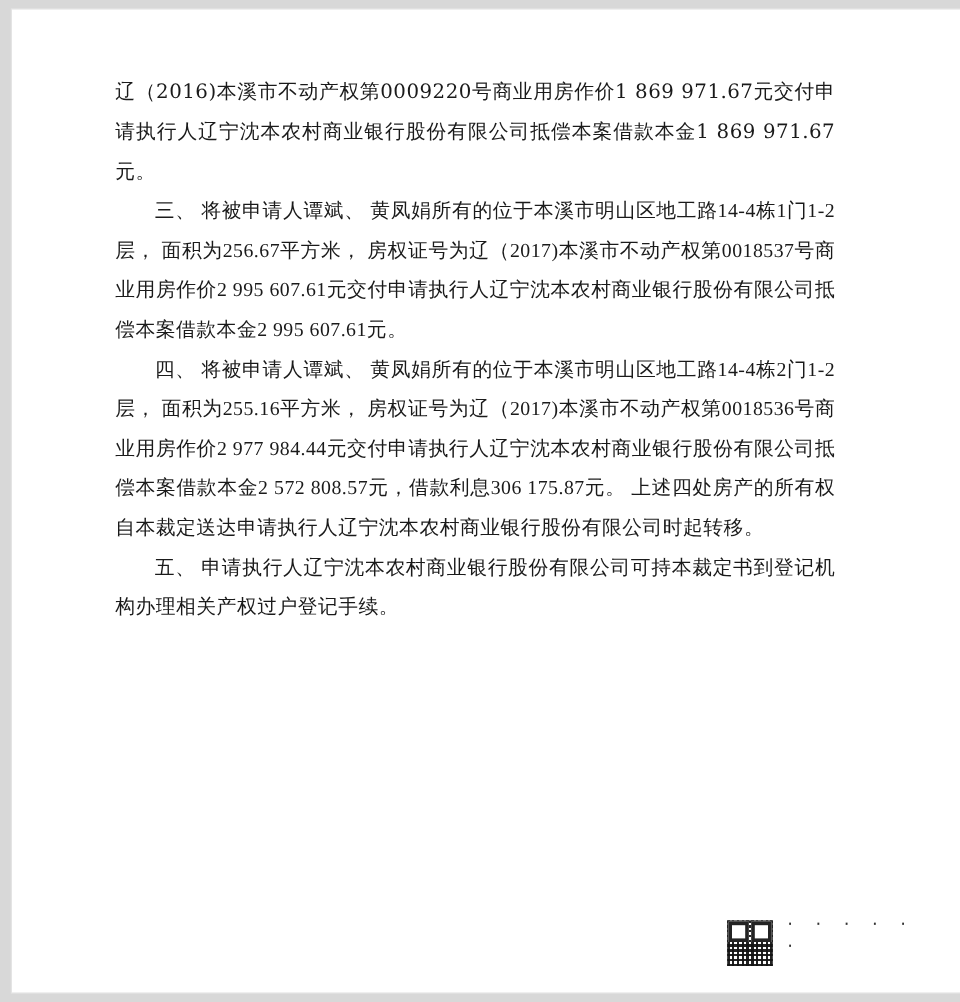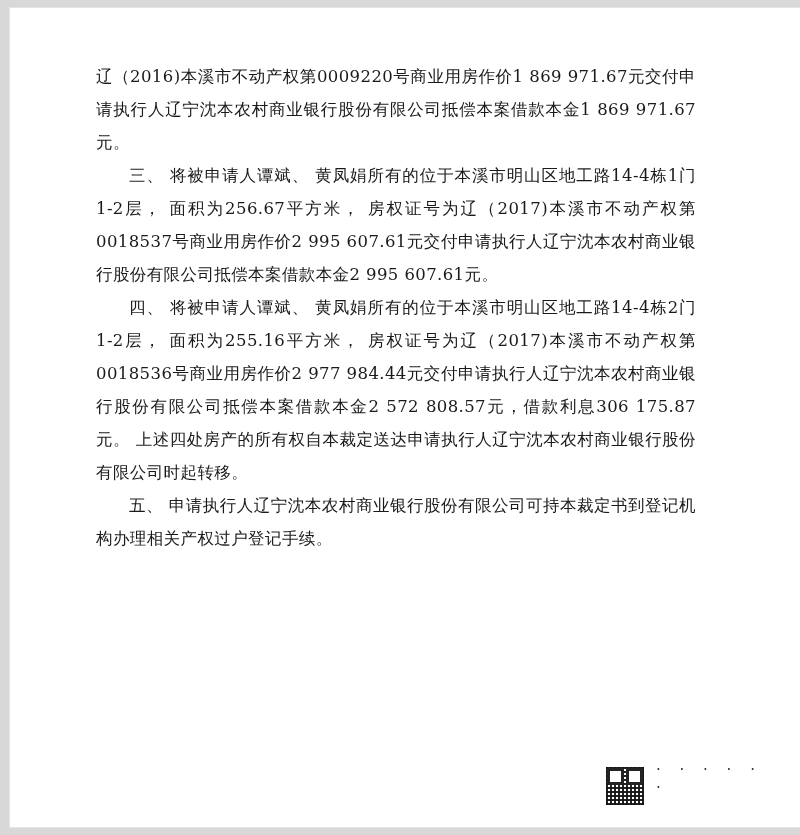--- a/index.html
+++ b/index.html
@@ -34,20 +34,21 @@
     color: #1a1a1a;
     text-align: justify;
     text-justify: inter-ideograph;
     letter-spacing: 0.4px;
     margin: 0 0 0 0;
     font-family: "DejaVu Serif", "Liberation Serif", serif;
     font-weight: 500;
   }
   .para.indent {
     text-indent: 2em;
+    font-family: Liberation Serif, serif;
   }
   .footer-marks {
     position: absolute;
     left: 0;
     bottom: 18px;
     width: 780px;
     height: 42px;
   }
   .qr {
     position: absolute;

